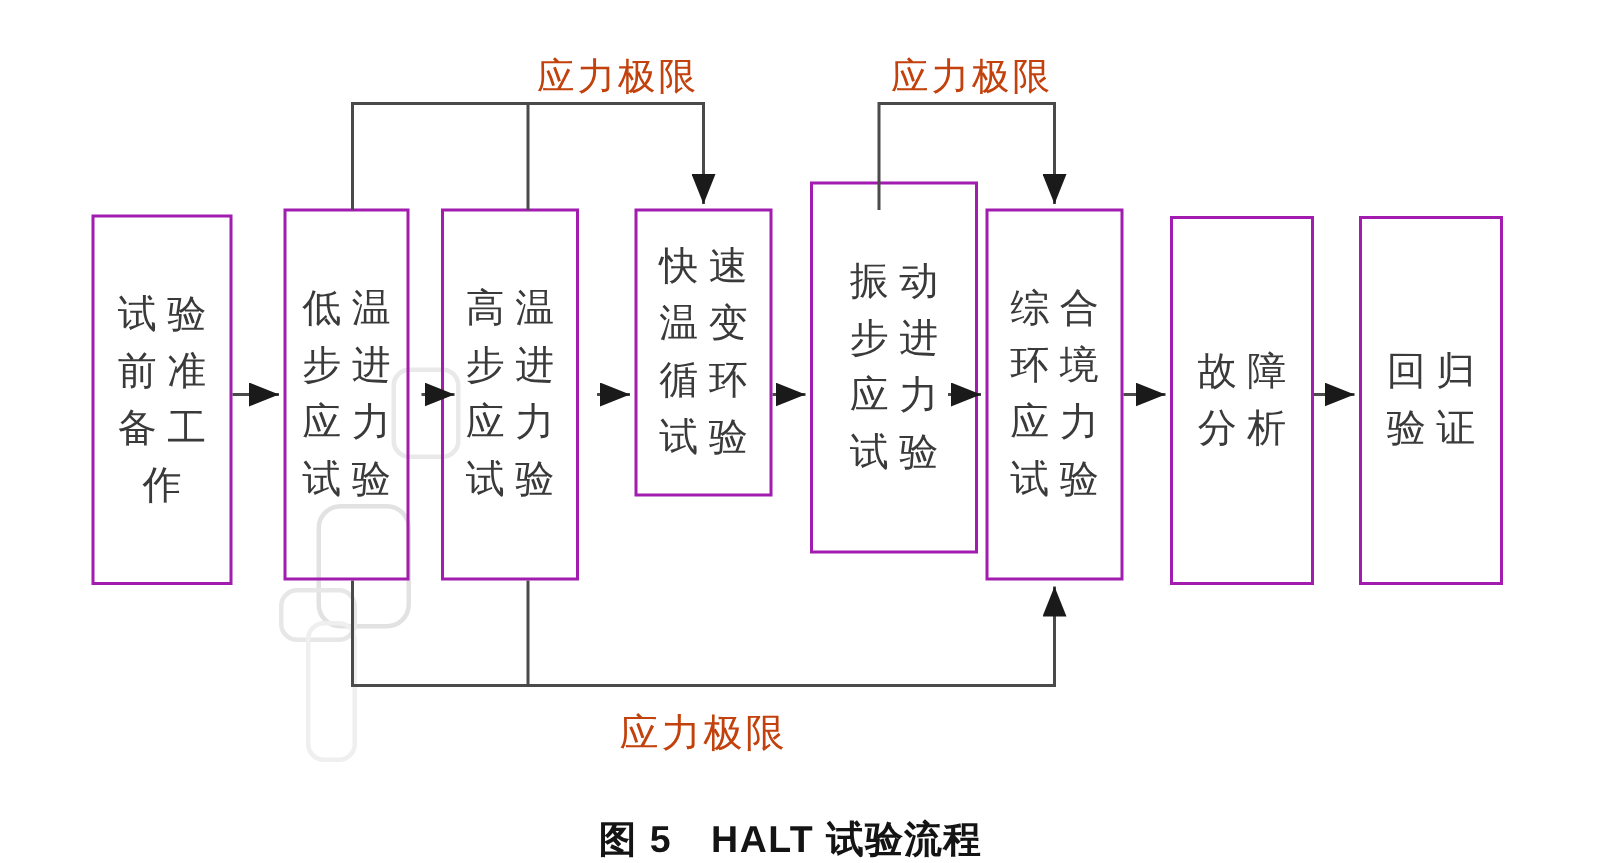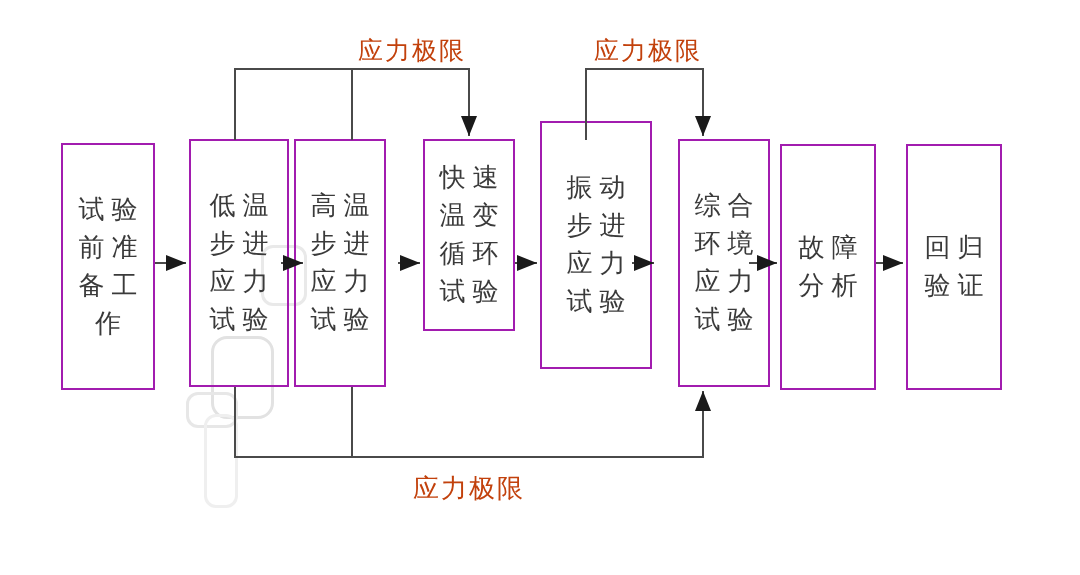--- a/index.html
+++ b/index.html
@@ -91,21 +91,21 @@
   <div class="wm wm-b"></div>
   <div class="wm wm-c"></div>
   <div class="wm wm-d"></div>
 
   <div class="flow-node" style="left:61px;  top:143px; width:94px; height:247px;">
     <span class="node-label">试验
 前准
 备工
 作</span>
   </div>
-  <div class="flow-node" style="left:189px; top:139px; width:100px; height:248px;">
+  <div class="flow-node" style="left:189px; top:139px; width:84px; height:248px;">
     <span class="node-label">低温
 步进
 应力
 试验</span>
   </div>
   <div class="flow-node" style="left:294px; top:139px; width:92px; height:248px;">
     <span class="node-label">高温
 步进
 应力
 试验</span>
@@ -115,21 +115,21 @@
 温变
 循环
 试验</span>
   </div>
   <div class="flow-node" style="left:540px; top:121px; width:112px; height:248px;">
     <span class="node-label">振动
 步进
 应力
 试验</span>
   </div>
-  <div class="flow-node" style="left:657px; top:139px; width:92px; height:248px;margin-left:21px;">
+  <div class="flow-node" style="left:657px; top:139px; width:92px; height:248px;">
     <span class="node-label">综合
 环境
 应力
 试验</span>
   </div>
   <div class="flow-node" style="left:906px; top:144px; width:96px; height:246px;">
     <span class="node-label">回归
 验证</span>
   </div>
   <div class="flow-node" style="left:780px; top:144px; width:96px; height:246px;">
@@ -160,14 +160,17 @@
 
       <path d="M235,387 V457 H703 V391" marker-end="url(#arrow)"></path>
       <path d="M352,387 V457"></path>
     </g>
   </svg>
 
   <div class="limit-label limit-top-left">应力极限</div>
   <div class="limit-label limit-top-right">应力极限</div>
   <div class="limit-label limit-bottom">应力极限</div>
 
+  <div class="caption">
+    <span>图 5</span><span class="cap-gap"></span><span>HALT 试验流程</span>
+  </div>
 
 </div>
 
 </body></html>

